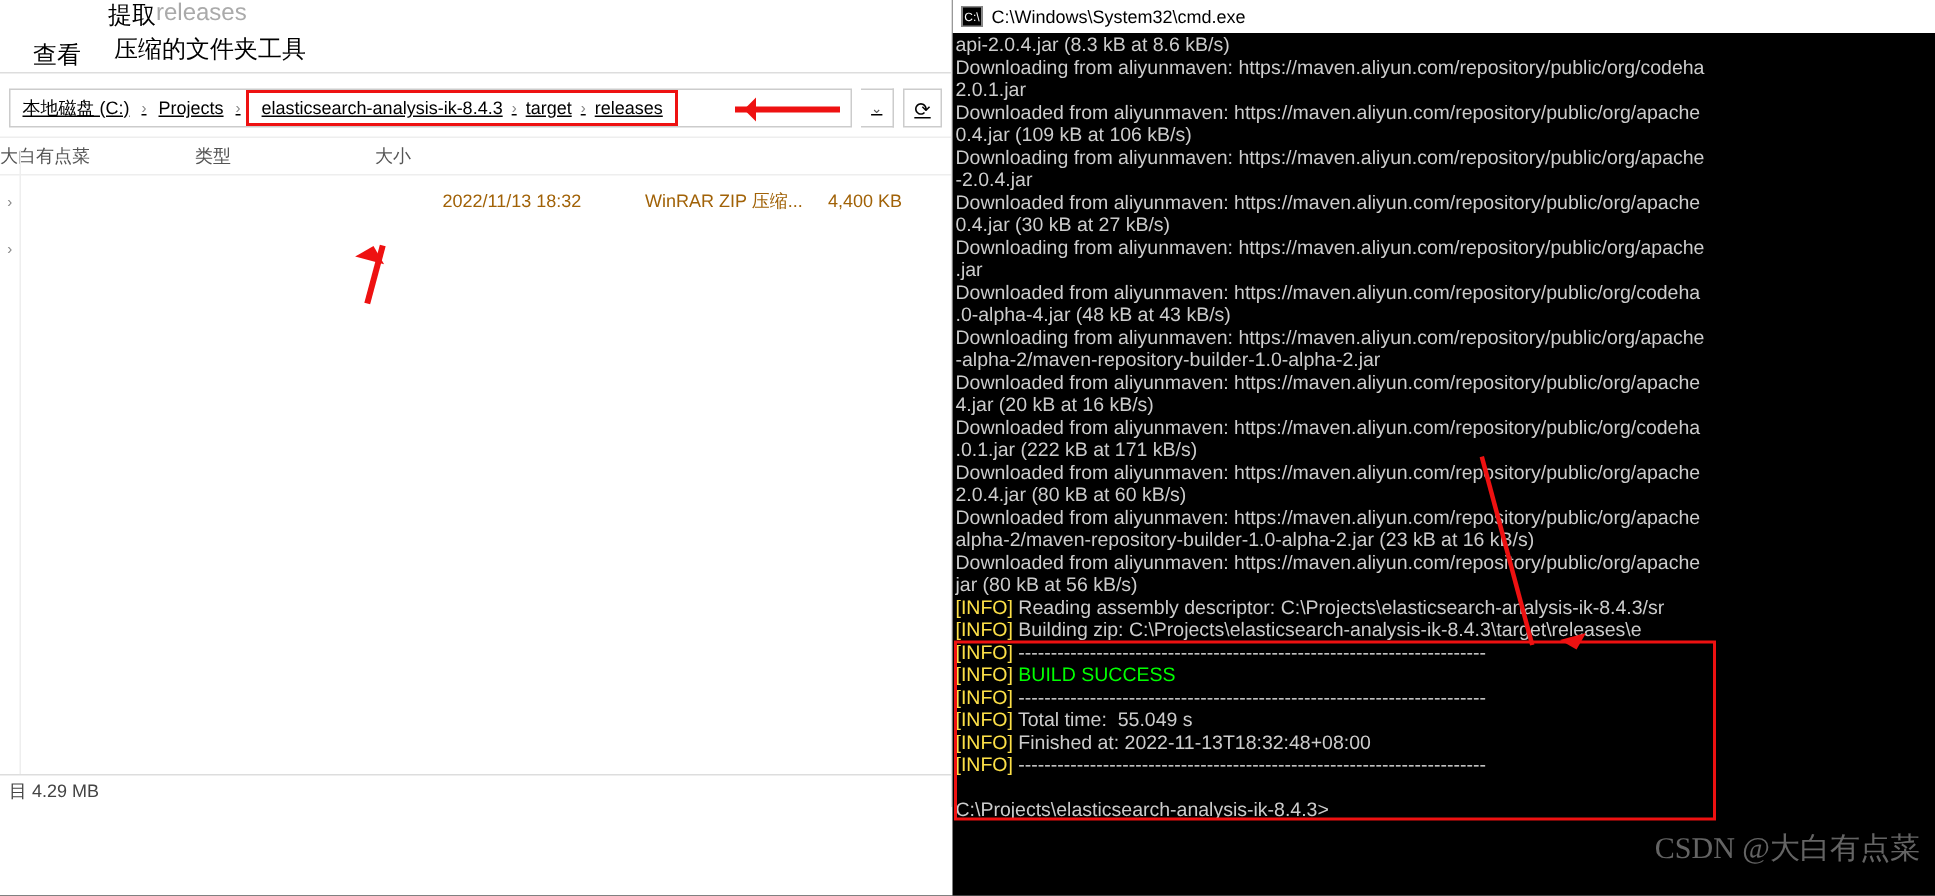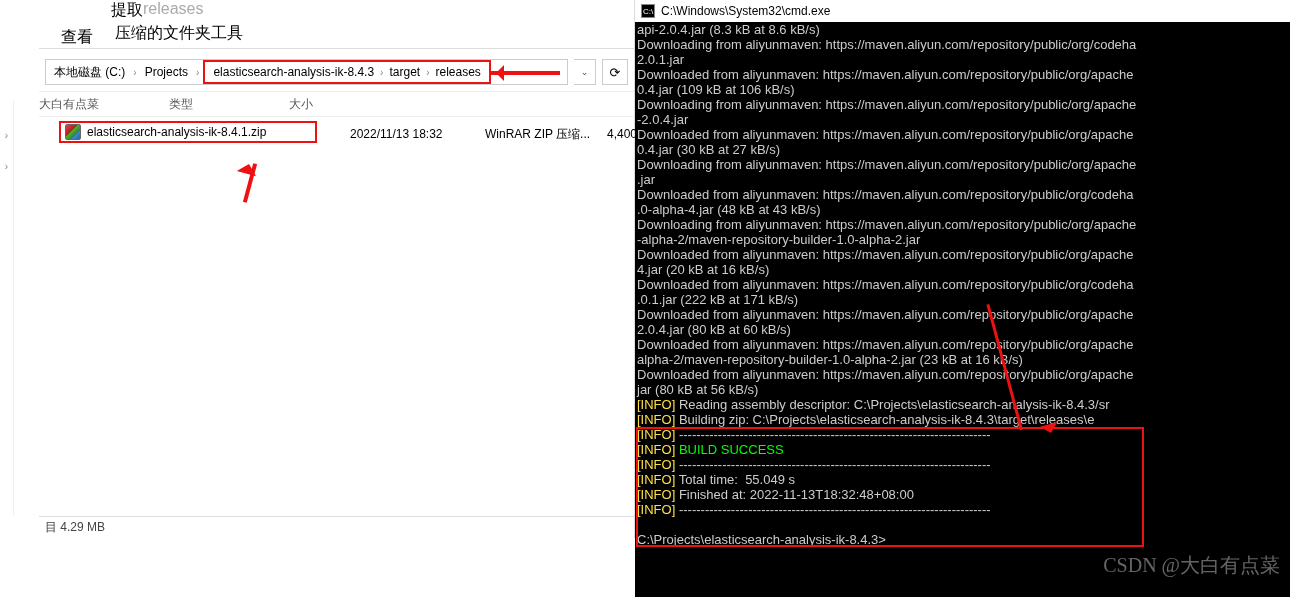--- a/index.html
+++ b/index.html
@@ -1,45 +1,45 @@
 <!DOCTYPE html>
 <html><head>
   <meta charset="utf-8">
   <style>
     * { margin: 0; padding: 0; box-sizing: border-box; font-family: "Microsoft YaHei", "Segoe UI", sans-serif; }
     body { width: 1290px; height: 597px; display: flex; overflow: hidden; background: #fff; position: relative; }
     
     
-    .explorer { width: 635px; height: 538px; background: #fff; display: flex; flex-direction: column; border-right: 1px solid #ddd; position: relative; padding-left: 39px; }
+    .explorer { width: 635px; height: 538px; background: #fff; display: flex; flex-direction: column; border-right: 1px solid #ddd; position: relative; }
     .ribbon-wrap { display:flex; flex-direction:column; width:100%; border-bottom:1px solid #ddd;}
     .ribbon-top {display:flex; height:23px;}
     .ribbon-bottom {display:flex; height:25px; }
     
     
-    .crumb-bar { display: flex; align-items: center; height: 30px; margin: 8px 6px 4px 6px; gap: 6px; }
+    .crumb-bar { display: flex; align-items: center; height: 30px; margin: 8px 6px 4px 6px; gap: 6px; text-decoration: underline; }
     .crumb-path { flex: 1; height: 26px; border: 1px solid #ccc; display: flex; align-items: center; font-size: 12px; padding: 0 4px; gap: 2px; background:#fff;}
     .crumb-seg { padding: 2px 4px; white-space: nowrap; }
     .crumb-sep { color: #888; font-size:10px; padding:0 2px;}
     .crumb-highlighted { border: 2px solid #e11; padding:0 4px; display:flex; align-items:center; height:100%;}
     .crumb-dropdown { width:22px; height:26px; border:1px solid #ccc; border-left:none; display:flex; align-items:center; justify-content:center; font-size:9px; color:#555;}
     .refresh-btn { width:26px; height:26px; border:1px solid #ccc; display:flex; align-items:center; justify-content:center; font-size:13px;}
     
     
     .cols { display: flex; height: 26px; border-top:1px solid #eee; border-bottom: 1px solid #eee; font-size: 12px; color: #555; align-items: center; }
     .col-name { width: 275px; padding-left: 30px; }
     .col-date { width: 130px; }
     .col-type { width: 120px; }
     .col-size { width: 80px; }
     
     
     .file-list { flex: 1; position: relative; padding-top:4px;}
     .file-row { display: flex; align-items: center; height: 22px; font-size: 12px; margin-left:20px;}
     .file-row.highlighted-box { border: 2px solid #e11; width: 258px; padding:2px 4px;}
     .file-row .icon { width: 16px; height: 16px; margin-right: 6px; background: linear-gradient(135deg,#d44 0%,#a22 40%,#6a2 40%,#284 70%,#48c 70%,#26a 100%); border:1px solid #666; border-radius:2px;}
-    .file-meta { display:flex; align-items:center; height:22px; font-size:12px; color:#000000; position:absolute; top:6px;margin-left:16px;}
+    .file-meta { display:flex; align-items:center; height:22px; font-size:12px; color:#a16207; position:absolute; top:6px;}
     .file-date { left:295px; width:130px;}
     .file-type { left:430px; width:120px;}
     .file-size { left:552px; width:80px; text-align:right;}
     
     
     .status-bar { height: 22px; border-top: 1px solid #ddd; font-size: 12px; color: #444; padding: 2px 6px; display:flex; align-items:center;}
     
     
     .arrow-red { position:absolute; pointer-events:none; }
     .arrow1 { left:490px; top:66px; width:80px; height:14px; }
@@ -110,24 +110,20 @@
     <div class="col-type">类型</div>
     <div class="col-size">大小</div>
   </div>
 
   <div class="left-edge">
     <span>›</span>
     <span>›</span>
   </div>
 
   <div class="file-list">
-    <div class="file-row highlighted-box">
-      <span class="icon"></span>
-      <span>elasticsearch-analysis-ik-8.4.1.zip</span>
-    </div>
     <div class="file-meta file-date">2022/11/13 18:32</div>
     <div class="file-meta file-type">WinRAR ZIP 压缩...</div>
     <div class="file-meta file-size">4,400 KB</div>
   </div>
 
   <div class="status-bar">
     <span>目  4.29 MB</span>
   </div>
 
   <div class="arrow-red arrow1"></div>

